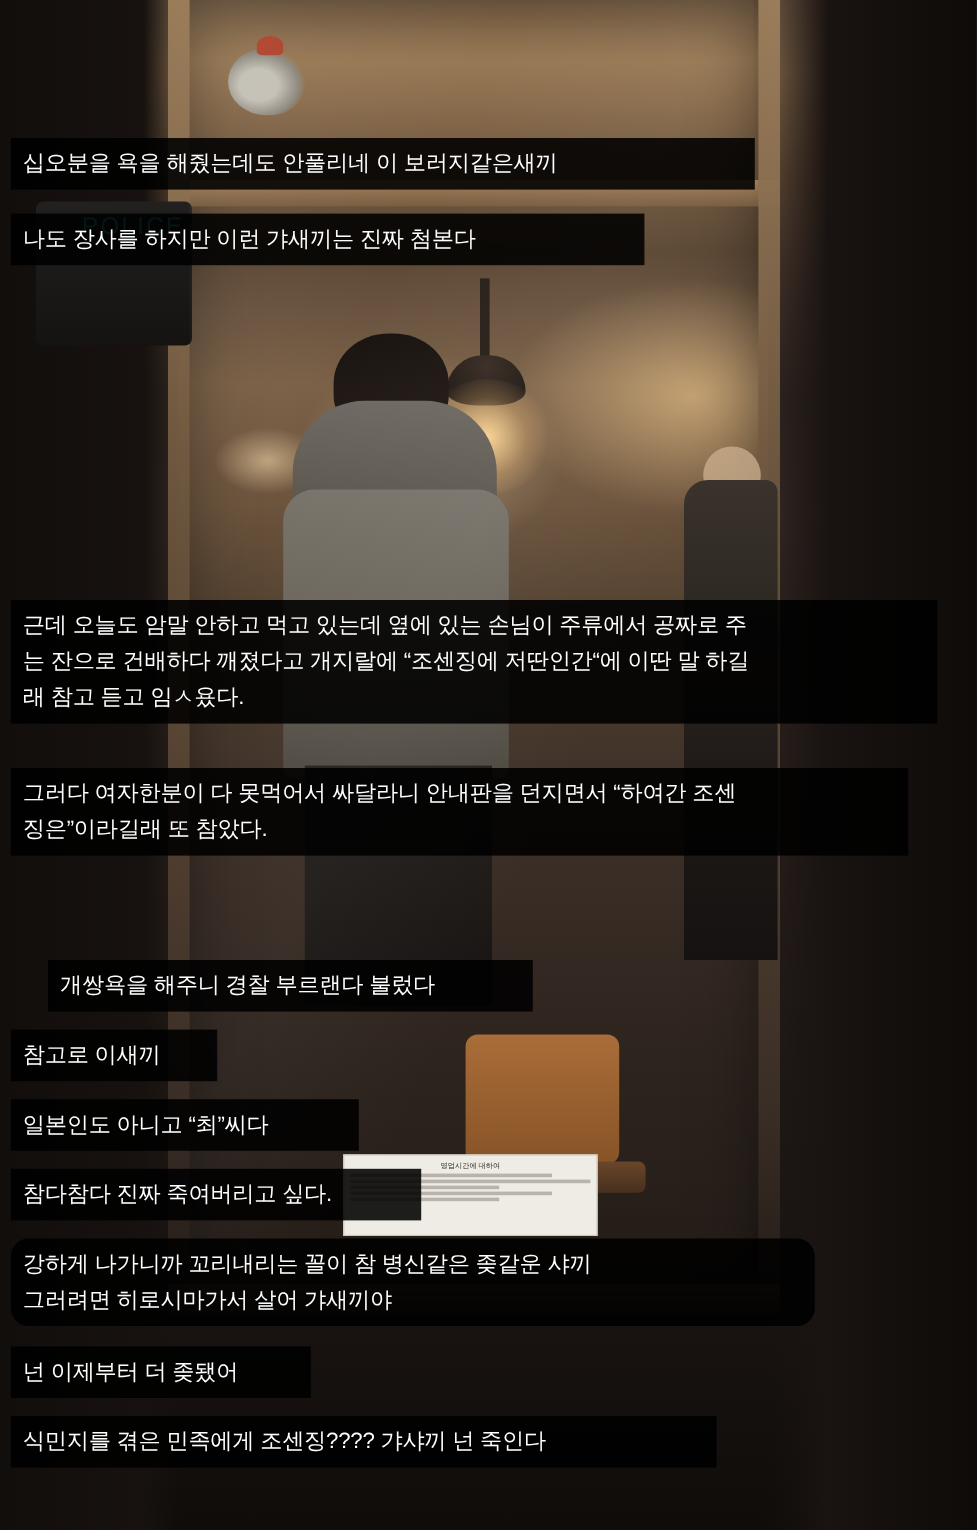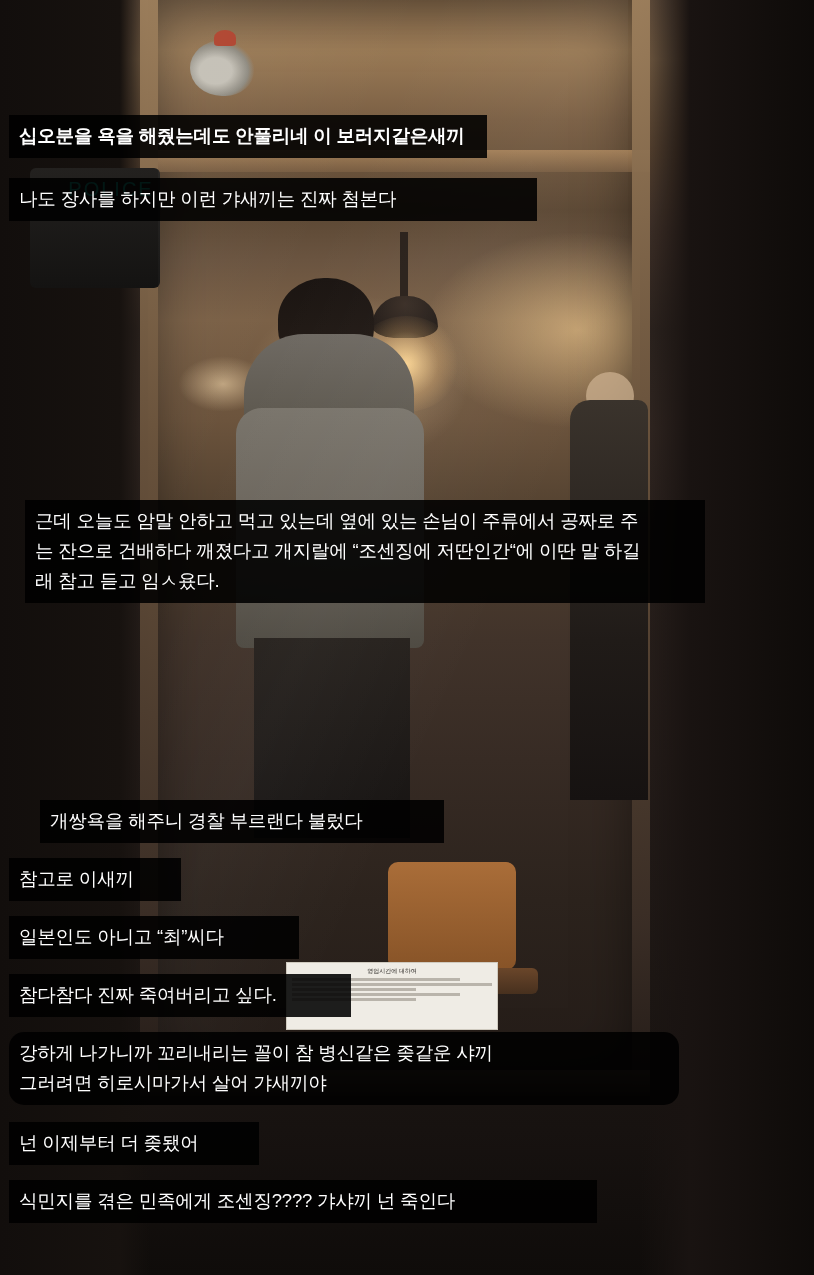--- a/index.html
+++ b/index.html
@@ -289,25 +289,27 @@
     <div class="n-line mid"></div>
     <div class="n-line"></div>
     <div class="n-line short"></div>
     <div class="n-line mid"></div>
     <div class="n-line short"></div>
   </div>
 
   <div class="reflect"></div>
 
   <div class="captions" id="captions">
-      <div class="cap" style="left: 9px; top: 115px; width: 478px; font-weight: bold;">십오분을 욕을 해줬는데도 안풀리네 이 보러지같은새끼</div>
+      <div class="cap" style="left: 9px; top: 115px; width: 620px;">십오분을 욕을 해줬는데도 안풀리네 이 보러지같은새끼</div>
       <div class="cap" style="left: 9px; top: 178px; width: 528px;">나도 장사를 하지만 이런 갸새끼는 진짜 첨본다</div>
-      <div class="cap" style="left: 9px; top: 500px; width: 680px; margin-left: 16px;">근데 오늘도 암말 안하고 먹고 있는데 옆에 있는 손님이 주류에서 공짜로 주
+      <div class="cap" style="left: 9px; top: 500px; width: 772px;">근데 오늘도 암말 안하고 먹고 있는데 옆에 있는 손님이 주류에서 공짜로 주
 는 잔으로 건배하다 깨졌다고 개지랄에 “조센징에 저딴인간“에 이딴 말 하길
 래 참고 듣고 임ㅅ욨다.</div>
+      <div class="cap" style="left: 9px; top: 640px; width: 748px;">그러다 여자한분이 다 못먹어서 싸달라니 안내판을 던지면서 “하여간 조센
+징은”이라길래 또 참았다.</div>
       <div class="cap" style="left: 9px; top: 800px; width: 404px; margin-left: 31px;">개쌍욕을 해주니 경찰 부르랜다 불렀다</div>
       <div class="cap" style="left: 9px; top: 858px; width: 172px;">참고로 이새끼</div>
       <div class="cap" style="left: 9px; top: 974px; width: 342px;">참다참다 진짜 죽여버리고 싶다.</div>
       <div class="cap" style="left: 9px; top: 916px; width: 290px;">일본인도 아니고 “최”씨다</div>
       <div class="cap" style="left: 9px; top: 1032px; width: 670px; border-radius: 15px;">강하게 나가니까 꼬리내리는 꼴이 참 병신같은 좆같운 샤끼
 그러려면 히로시마가서 살어 갸새끼야</div>
       <div class="cap" style="left: 9px; top: 1180px; width: 588px;">식민지를 겪은 민족에게 조센징???? 갸샤끼 넌 죽인다</div>
       <div class="cap" style="left: 9px; top: 1122px; width: 250px;">넌 이제부터 더 좆됐어</div>
     </div>
 </div>

